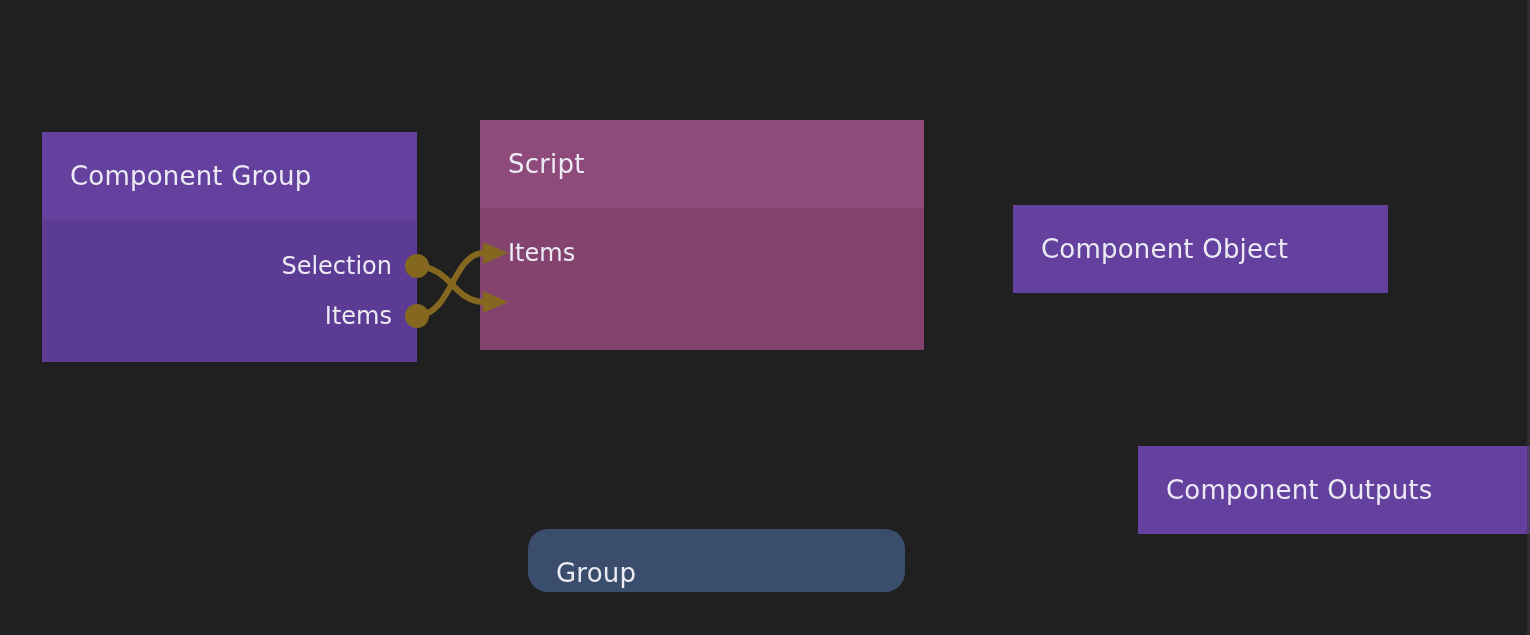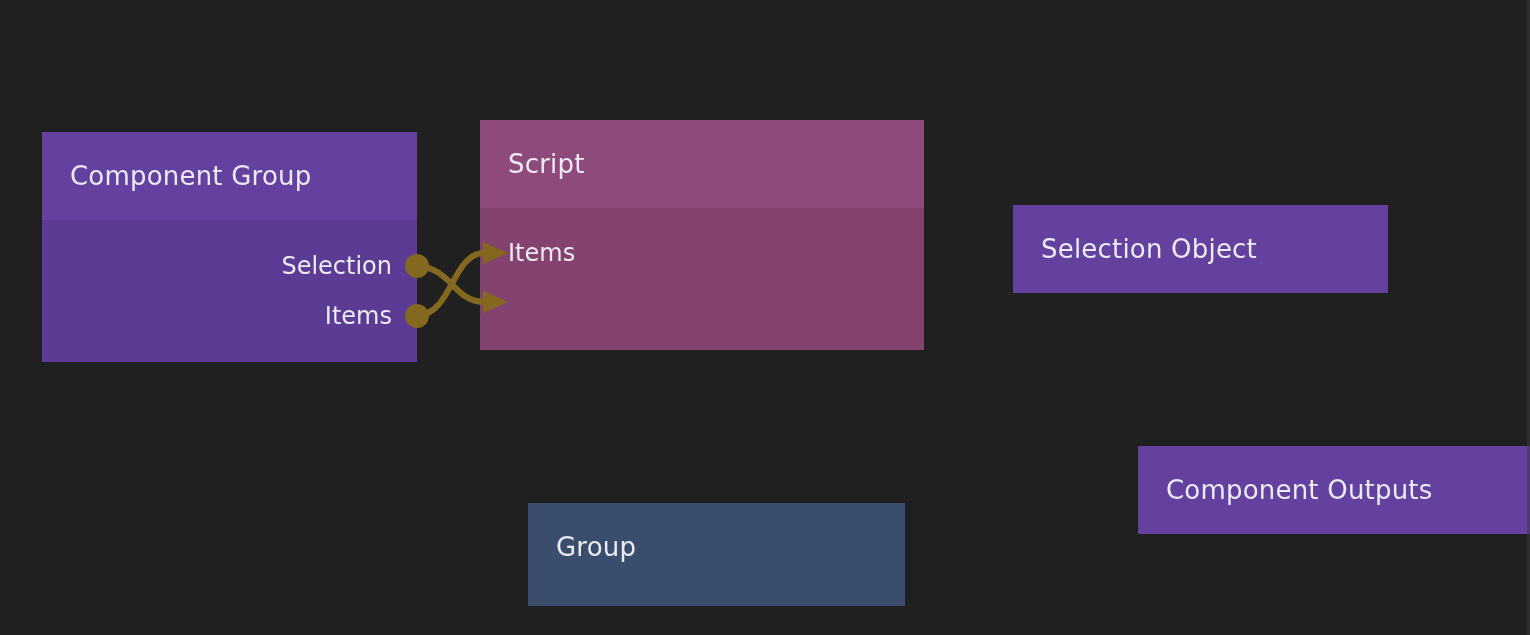--- a/index.html
+++ b/index.html
@@ -66,21 +66,21 @@
   
   #node-component-inputs { left: 42px;  top: 132px; width: 375px; height: 230px; background: var(--purple-body); }
   #node-component-inputs .node-header { background: var(--purple-header); }
   #node-component-inputs .node-body  { padding-top: 21px; margin-left: 8px; }
 
   #node-script { left: 480px; top: 120px; width: 444px; height: 230px; background: var(--script-body); }
   #node-script .node-header { background: var(--script-header); }
 
   #node-component-object  { left: 1013px; top: 205px; width: 375px; height: 88px; background: var(--purple-header); }
   #node-component-outputs { left: 1138px; top: 446px; width: 440px; height: 88px; background: var(--purple-header); }
-  #node-group             { left: 528px;  top: 503px; width: 377px; height: 103px; background: var(--group-fill); }
+  #node-group             { left: 528px;  top: 529px; width: 377px; height: 63px; background: var(--group-fill); border-radius: 20px; }
 
   .collapsed .node-header { background: transparent; }
 
   .wires {
     position: absolute;
     left: 0; top: 0;
     width: 1530px; height: 635px;
     z-index: 5;
     pointer-events: none;
   }
@@ -119,21 +119,21 @@
     </div>
     <div class="node-body">
       <div class="port-row in">
         <span class="port-label">Items</span>
       </div>
     </div>
   </div>
 
   <div class="node collapsed" id="node-component-object">
     <div class="node-header">
-      <span class="node-title">Selection Object</span>
+      <span class="node-title">Component Object</span>
     </div>
   </div>
 
   <div class="node collapsed" id="node-component-outputs">
     <div class="node-header">
       <span class="node-title">Component Outputs</span>
     </div>
   </div>
 
   <div class="node collapsed" id="node-group">

